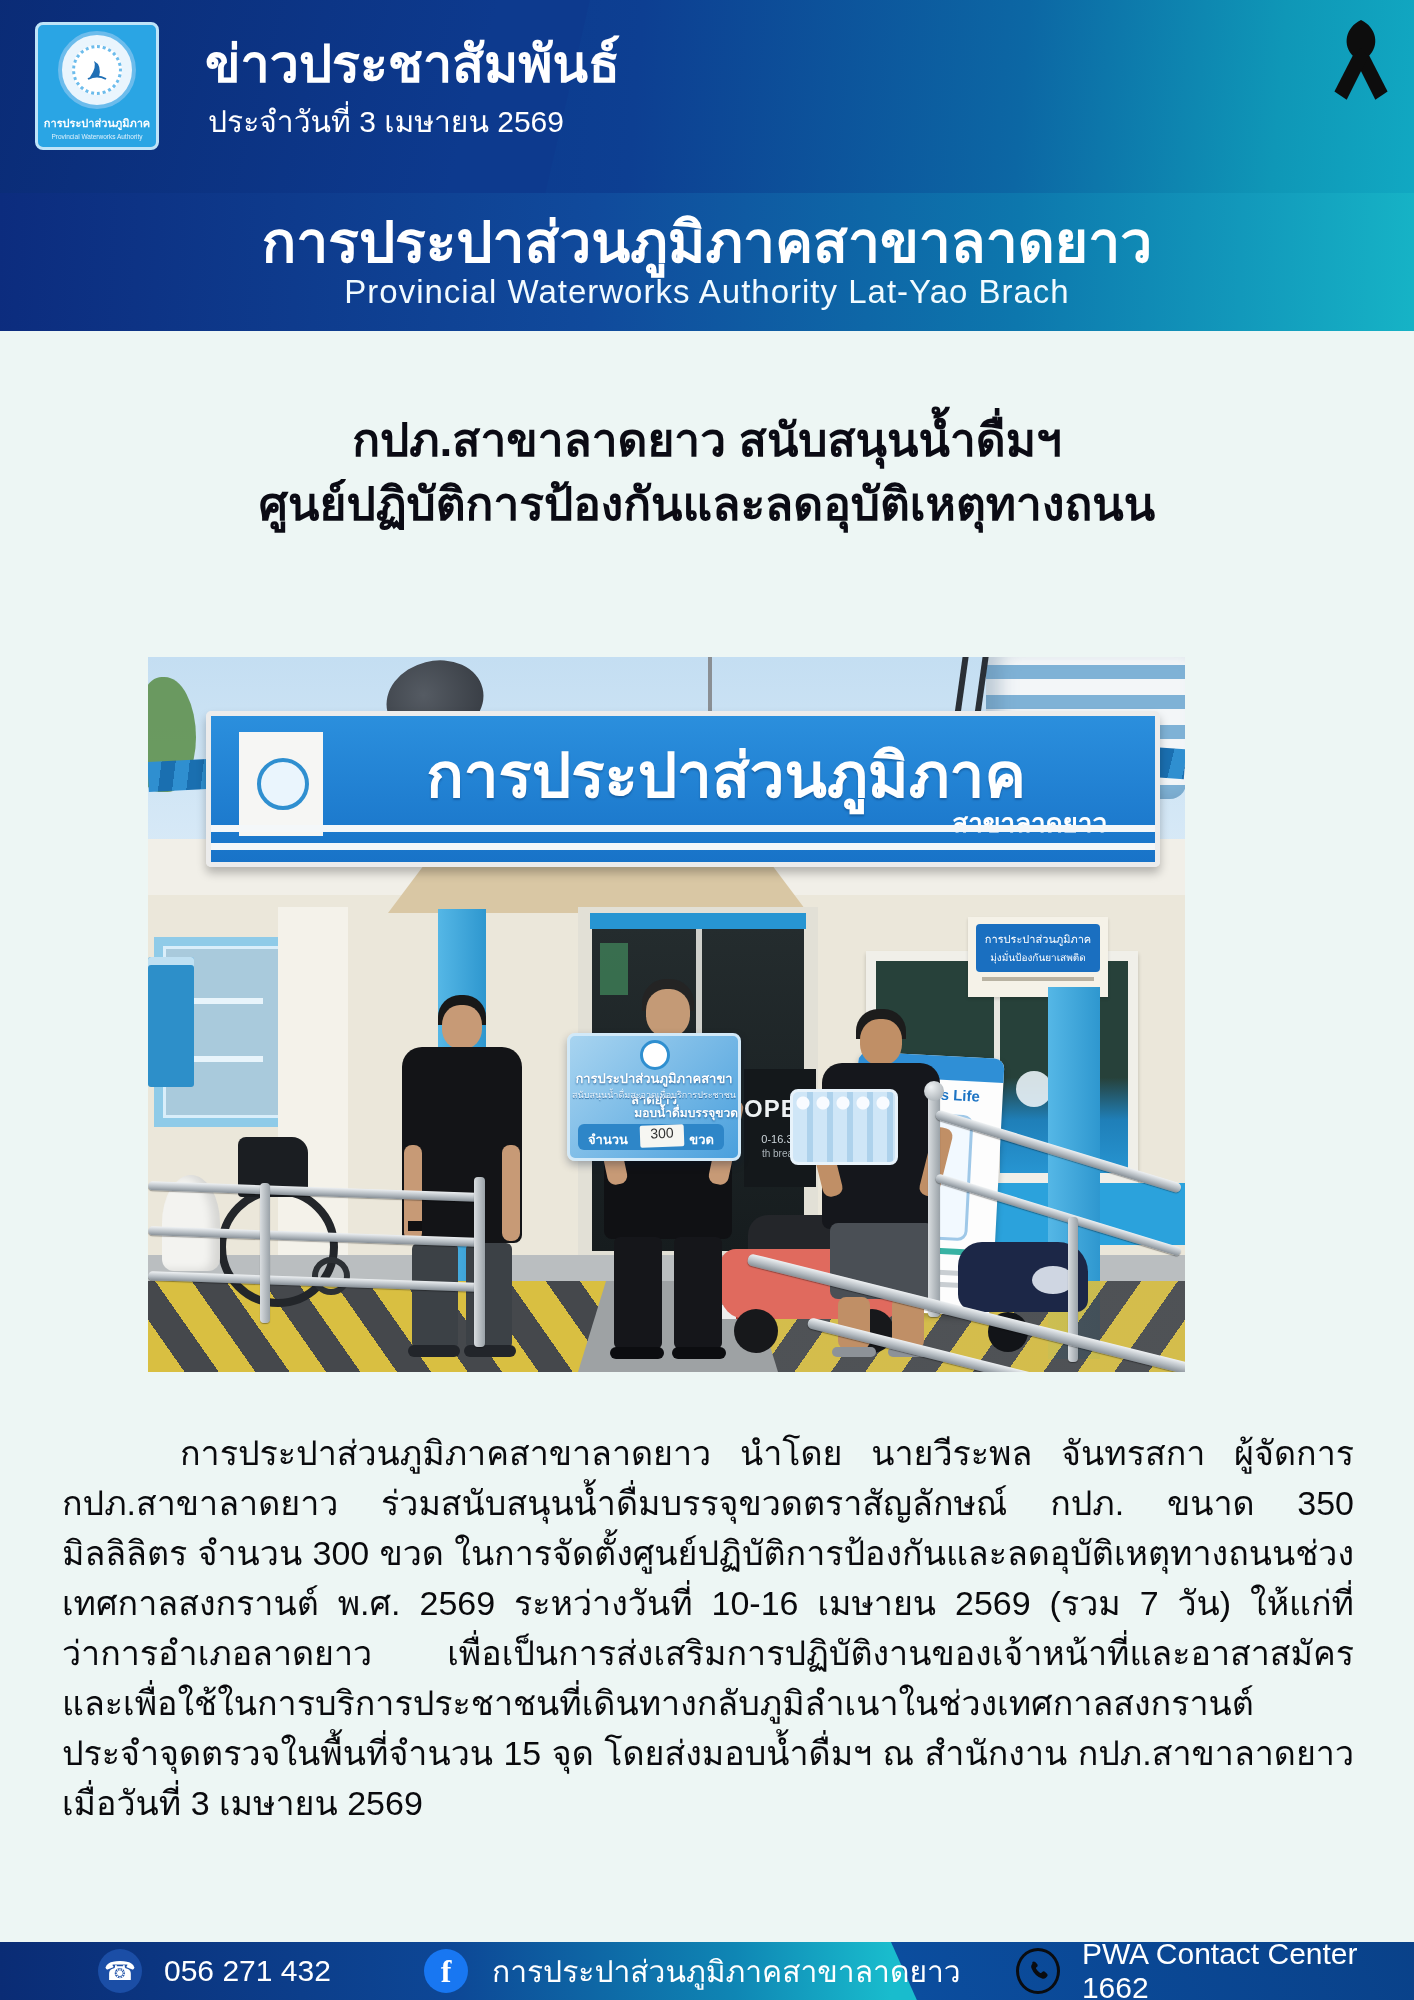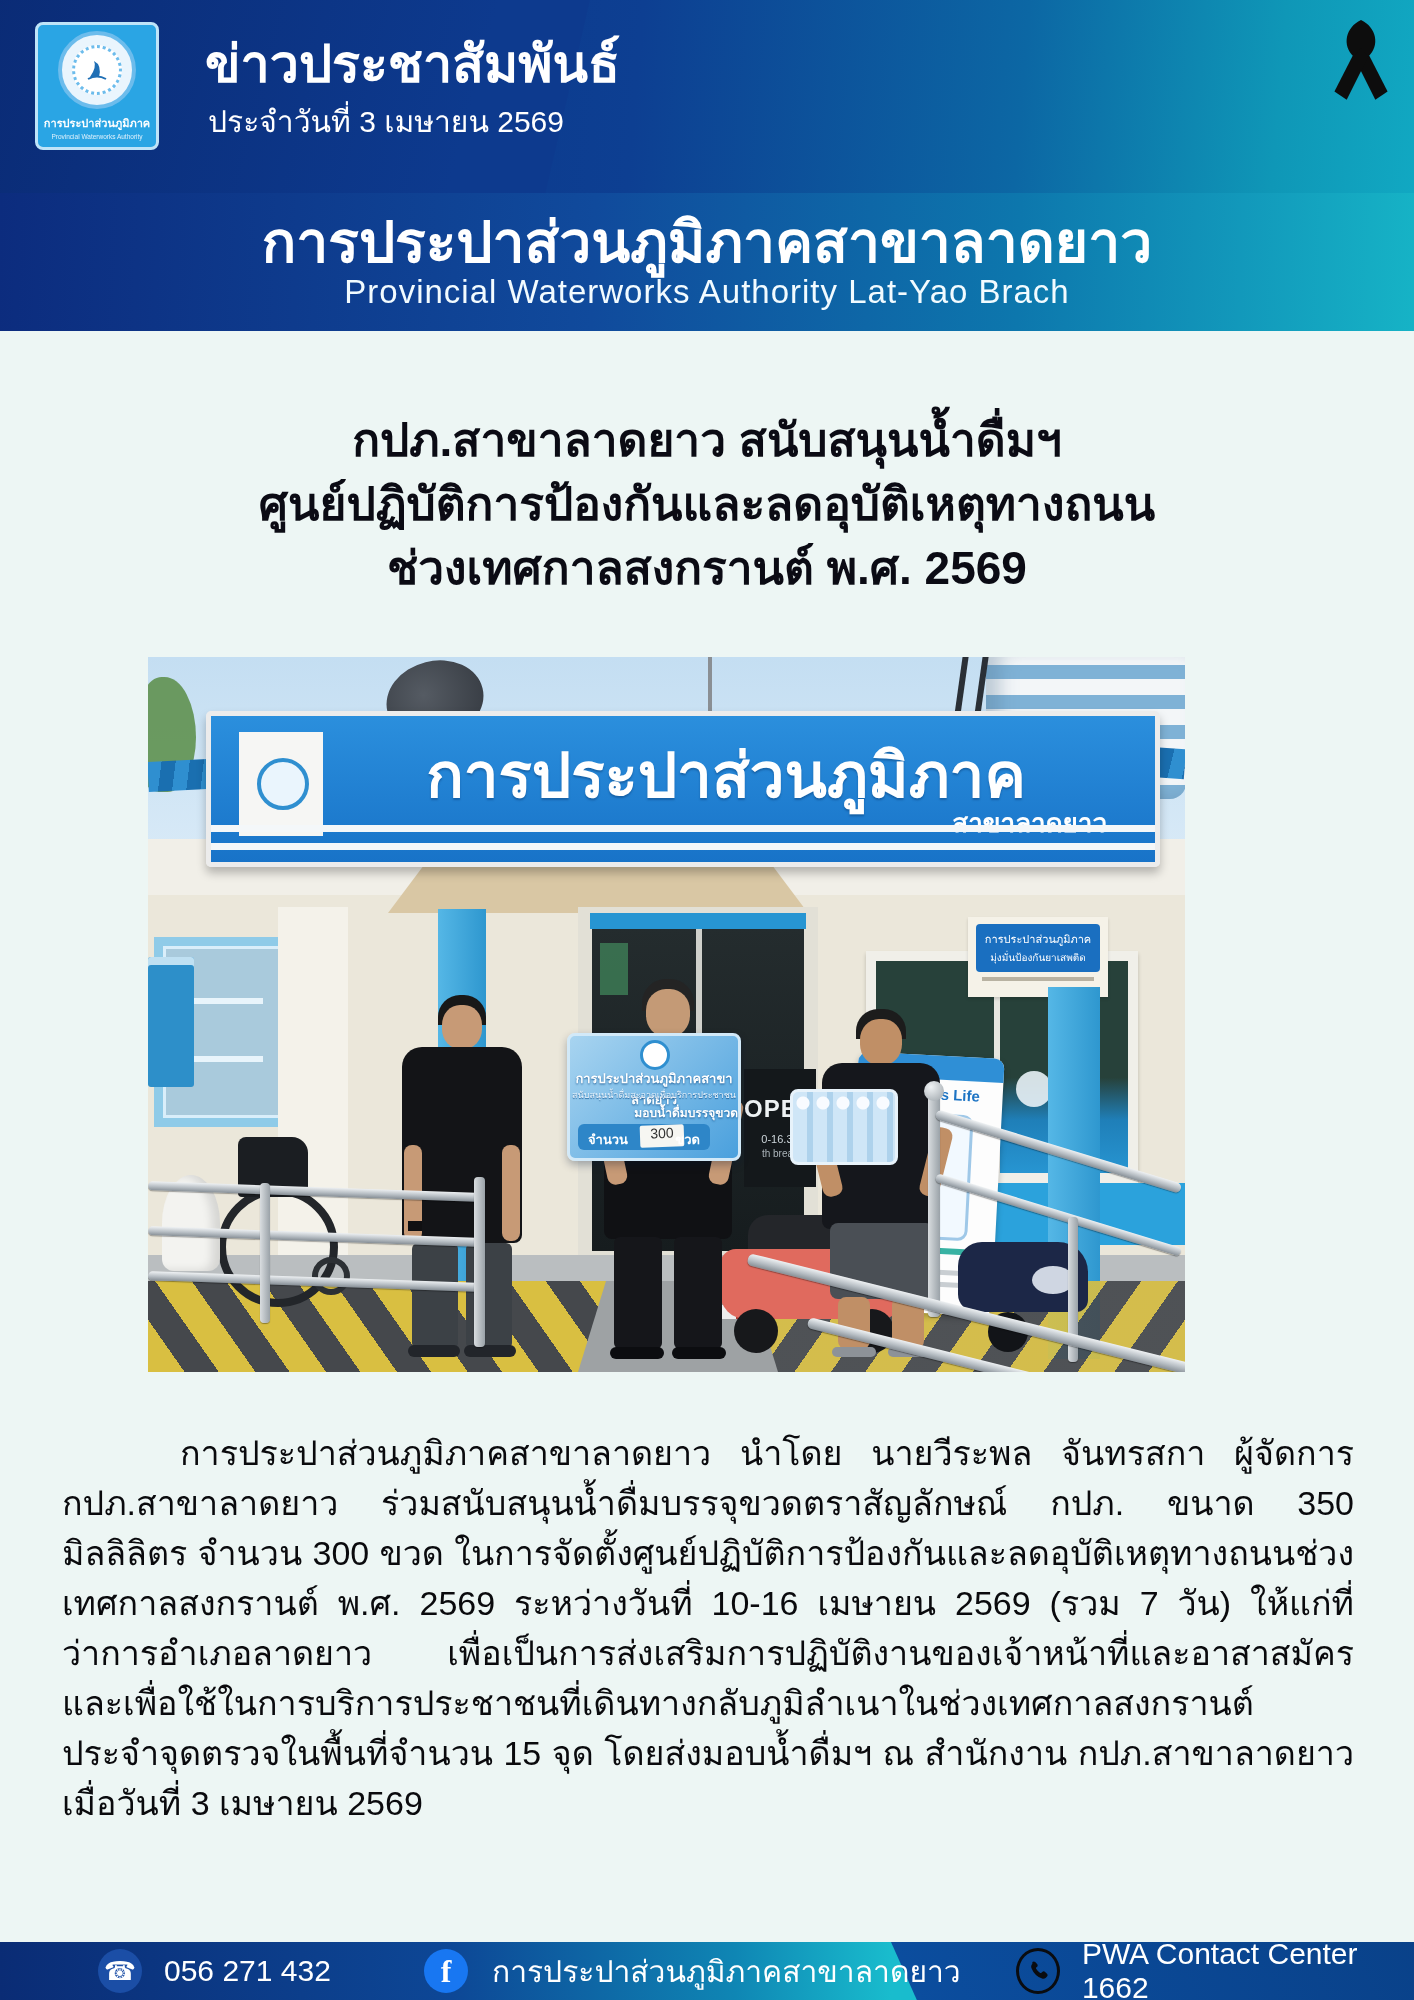--- a/index.html
+++ b/index.html
@@ -86,21 +86,20 @@
   </div>
 
   <div class="banner">
     <div class="banner-thai">การประปาส่วนภูมิภาคสาขาลาดยาว</div>
     <div class="banner-eng">Provincial Waterworks Authority Lat-Yao Brach</div>
   </div>
 
   <div class="headline">
     <div>กปภ.สาขาลาดยาว สนับสนุนน้ำดื่มฯ</div>
     <div>ศูนย์ปฏิบัติการป้องกันและลดอุบัติเหตุทางถนน</div>
-    <div>ช่วงเทศกาลสงกรานต์ พ.ศ. 2569</div>
   </div>
 
   <div class="photo">
 
     <div class="abs" style="left:0;top:0;width:1037px;height:238px;background:linear-gradient(180deg,#c4def2,#dcecf8);"></div>
     <div class="abs" style="left:-12px;top:20px;width:60px;height:115px;background:#5f9150;border-radius:45% 55% 50% 40%;opacity:.9;"></div>
     <div class="abs" style="left:560px;top:0;width:4px;height:195px;background:#8a8f94;"></div>
     <div class="abs" style="left:238px;top:4px;width:98px;height:78px;background:radial-gradient(circle at 40% 40%,#555b63,#33383f);border-radius:50%;transform:rotate(-14deg);"></div>
     <div class="abs" style="left:300px;top:60px;width:5px;height:60px;background:#3a3f45;transform:rotate(18deg);"></div>
 
@@ -241,21 +240,21 @@
 
     <div class="abs" style="left:642px;top:432px;width:102px;height:70px;background:repeating-linear-gradient(90deg,#cfe6f7 0 14px,#aed2ec 14px 20px);border:3px solid #e8f3fb;border-radius:8px;z-index:7;">
       <div style="width:100%;height:22px;background-image:radial-gradient(circle at 10px 11px,#f8fbff 6px,transparent 7px),radial-gradient(circle at 30px 11px,#f8fbff 6px,transparent 7px),radial-gradient(circle at 50px 11px,#f8fbff 6px,transparent 7px),radial-gradient(circle at 70px 11px,#f8fbff 6px,transparent 7px),radial-gradient(circle at 90px 11px,#f8fbff 6px,transparent 7px);"></div>
     </div>
 
     <div class="abs" style="left:419px;top:376px;width:168px;height:122px;background:linear-gradient(135deg,#a8d4f0,#4aa0dd);border:3px solid #d2e9f8;border-radius:8px;box-shadow:0 4px 8px rgba(0,20,50,.3);z-index:7;">
       <div class="abs" style="left:70px;top:4px;width:24px;height:24px;border-radius:50%;background:#fff;border:3px solid #2f8fd0;"></div>
       <div class="abs" style="left:0;top:32px;width:100%;text-align:center;font-size:13px;font-weight:700;color:#fff;text-shadow:0 1px 2px #1b5c96;">การประปาส่วนภูมิภาคสาขาลาดยาว</div>
       <div class="abs" style="left:0;top:52px;width:100%;text-align:center;font-size:9px;color:#f2f9ff;text-shadow:0 1px 1px #1b5c96;">สนับสนุนน้ำดื่มสะอาดเพื่อบริการประชาชน</div>
       <div class="abs" style="left:0;top:67px;width:100%;text-align:right;font-size:12px;font-weight:700;color:#fff;text-shadow:0 1px 2px #1b5c96;">มอบน้ำดื่มบรรจุขวด</div>
-      <div class="abs" style="left:8px;top:88px;width:132px;height:26px;background:#2e86c8;border-radius:6px;color:#fff;">
+      <div class="abs" style="left:8px;top:88px;width:146px;height:26px;background:#2e86c8;border-radius:6px;color:#fff;">
         <span class="abs" style="left:10px;top:5px;font-size:13px;font-weight:700;">จำนวน</span>
         <span class="abs" style="left:62px;top:1px;width:44px;height:22px;background:#f6f6f2;color:#333;font-size:14px;text-align:center;transform:rotate(-2deg);border-radius:2px;">300</span>
         <span class="abs" style="right:10px;top:5px;font-size:13px;font-weight:700;">ขวด</span>
       </div>
     </div>
 
     <div class="abs tube" style="left:0;top:530px;width:332px;height:9px;transform:rotate(2deg);z-index:8;"></div>
     <div class="abs tube" style="left:0;top:575px;width:332px;height:9px;transform:rotate(2deg);z-index:8;"></div>
     <div class="abs tube" style="left:0;top:620px;width:332px;height:9px;transform:rotate(2deg);z-index:8;"></div>
     <div class="abs post" style="left:112px;top:526px;width:10px;height:140px;z-index:8;"></div>

